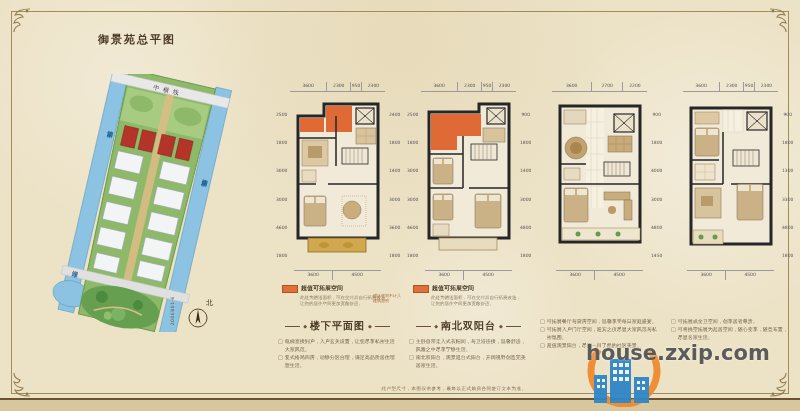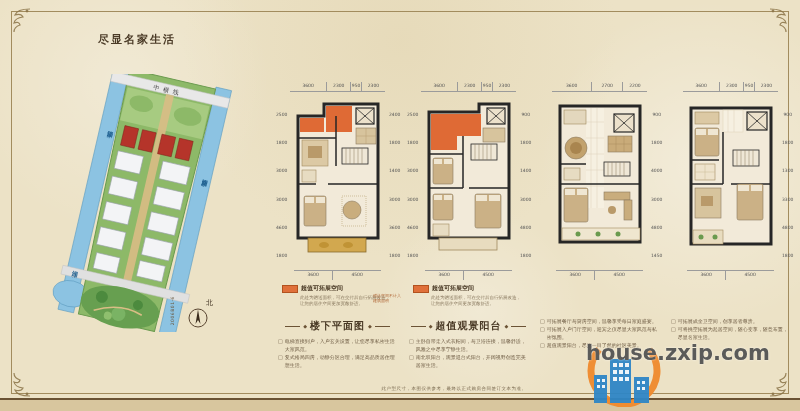--- a/index.html
+++ b/index.html
@@ -92,21 +92,21 @@
   <circle cx="21" cy="5" r="1.4" fill="#8a7347"></circle>
 </svg>
 <svg class="corner c-br" viewBox="0 0 26 26">
   <path d="M24,3 q-13,0 -15,6 q6,-2 8,2 q-8,1 -9,6 q5,-2 6,2 q-6,2 -6,7" stroke="#8a7347" fill="none" stroke-width="1.2"></path>
   <circle cx="21" cy="5" r="1.4" fill="#8a7347"></circle>
 </svg>
 
 <div class="bottom-rule"></div>
 <div class="bottom-strip"></div>
 
-<div class="page-title">尽显名家生活</div>
+<div class="page-title">御景苑总平图</div>
 
 <div class="site">
   <svg viewBox="0 0 192 258">
     <g transform="rotate(13 95 125)">
 
       <rect x="35" y="0" width="16" height="252" fill="#8cc3e2" stroke="#5f9cc0" stroke-width="0.6"></rect>
       <rect x="139" y="0" width="16" height="252" fill="#8cc3e2" stroke="#5f9cc0" stroke-width="0.6"></rect>
       <ellipse cx="44" cy="234" rx="18" ry="13" fill="#8cc3e2" stroke="#5f9cc0" stroke-width="0.6"></ellipse>
 
       <polygon points="51,2 139,2 134,252 56,252" fill="#8db968" stroke="#6a9a4e" stroke-width="1"></polygon>
@@ -322,21 +322,21 @@
         <span class="legend-label">超值可拓展空间</span>
       </div>
       <div class="legend-note">
         <div>此处为赠送面积，可在交付后自行拓展改造，</div>
         <div>让您的居住空间更加宽敞舒适。</div>
       </div>
     </div>
     <div class="ptitle">
       <span class="tline"></span>
         <span class="tdia">◆</span>
-      <b>超值观景阳台</b>
+      <b>南北双阳台</b>
       <span class="tdia">◆</span>
         <span class="tline"></span>
     </div>
     <ul class="bullets">
       <li>
           <span class="bx">□</span>
           <span>主卧自带走入式衣帽间，与卫浴连接，温馨舒适，风雅之中尽享宁静生活。</span>
         </li>
       <li>
           <span class="bx">□</span>

